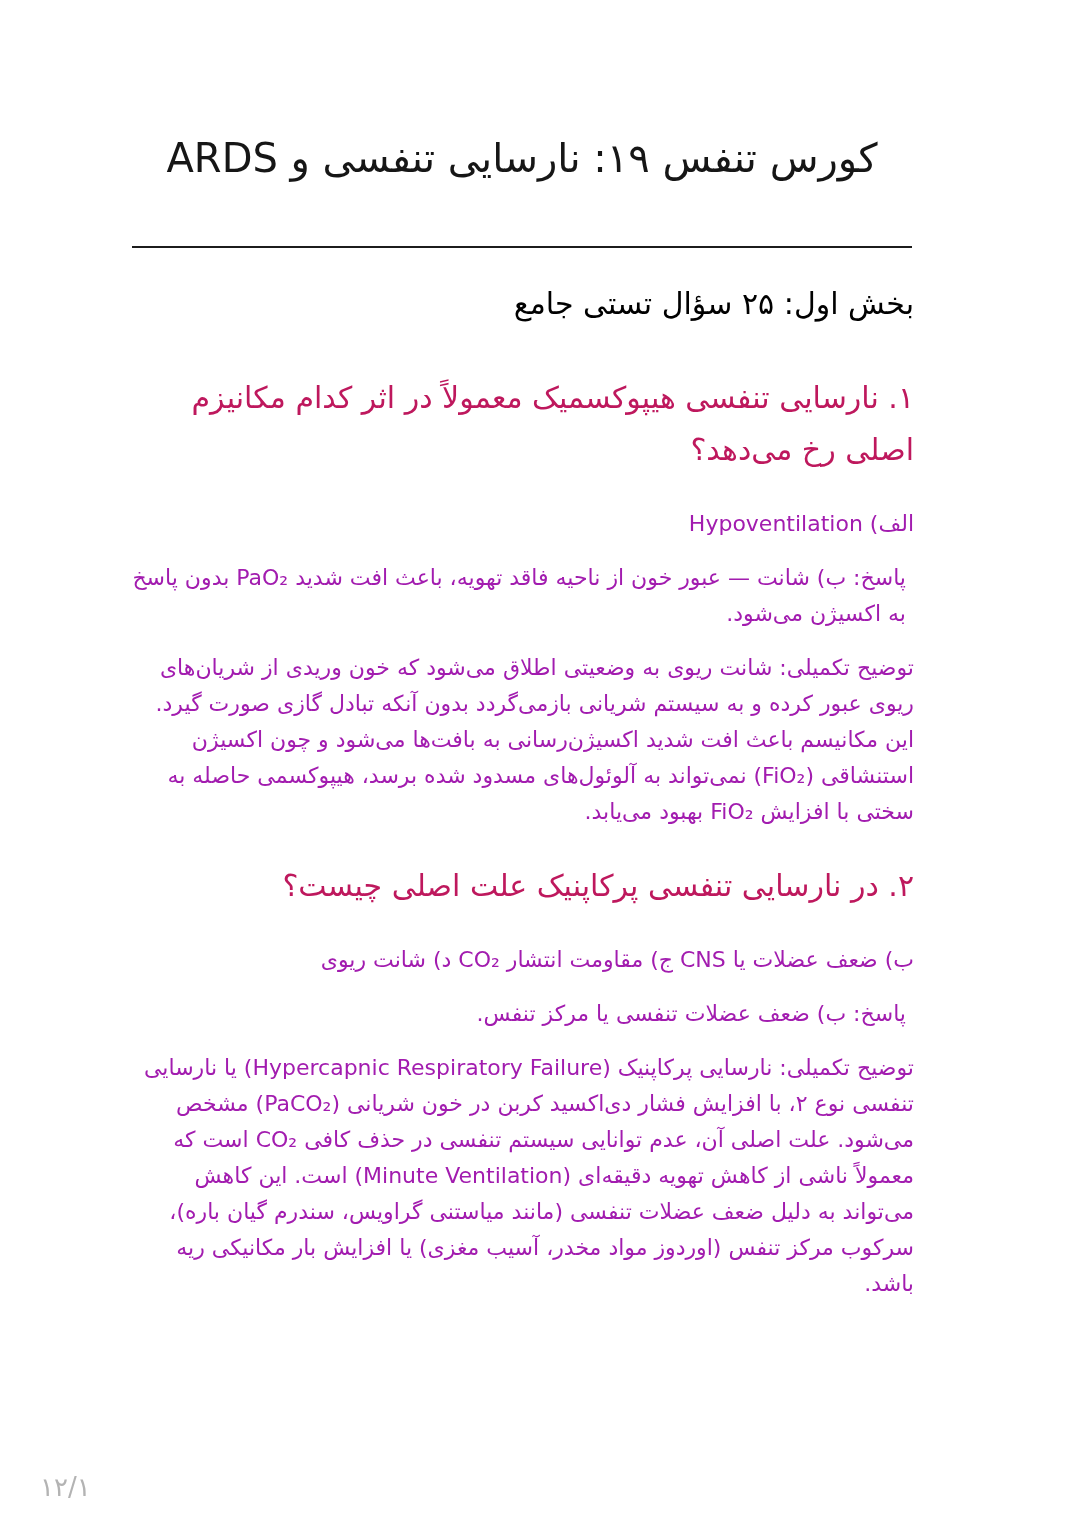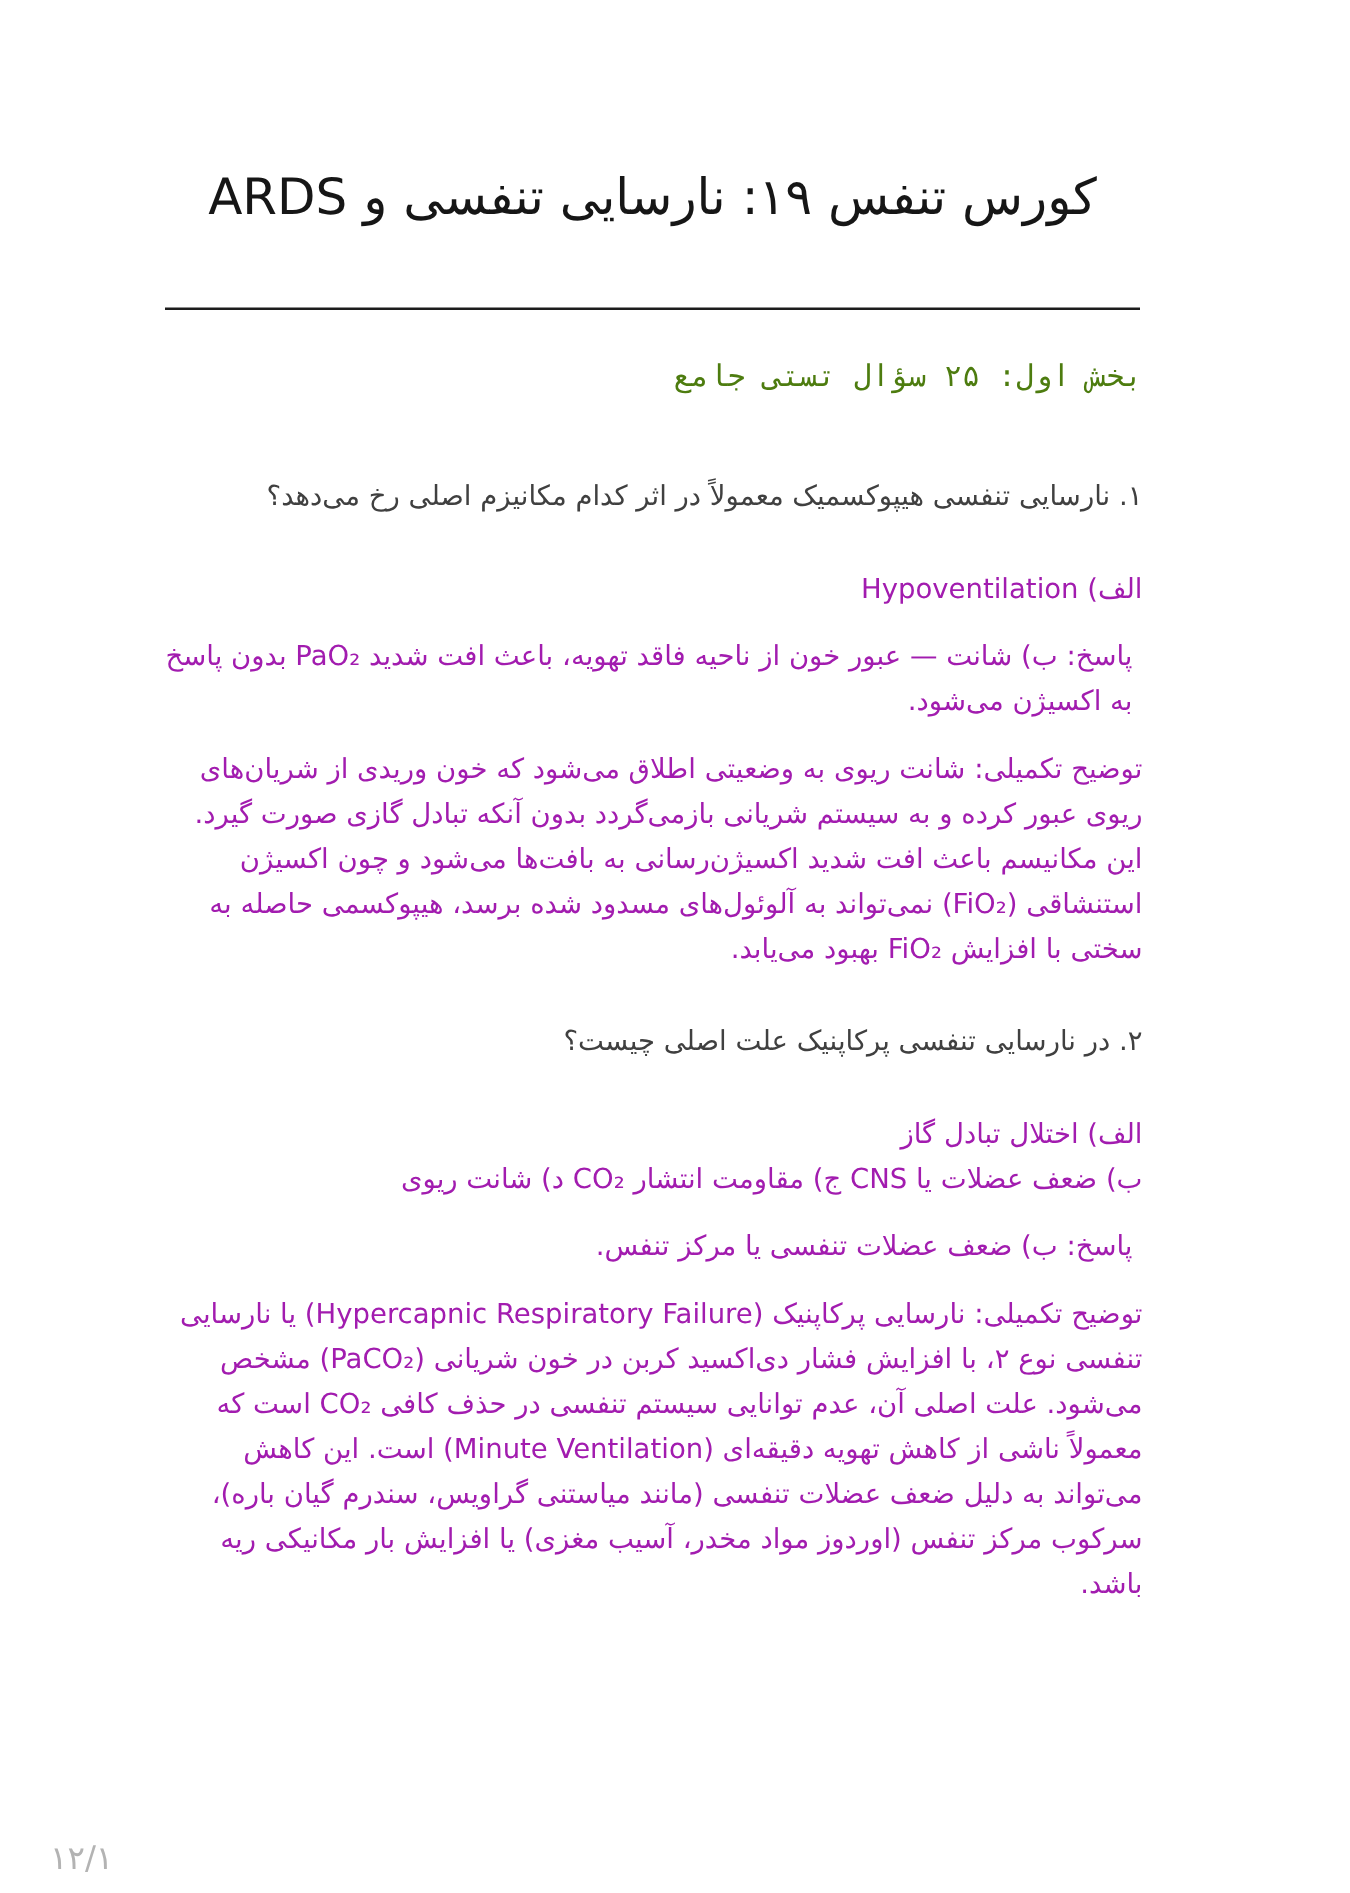--- a/index.html
+++ b/index.html
@@ -32,33 +32,32 @@
     text-align: center;
     color: #161616;
   }
   .rule {
     height: 0;
     border: none;
     border-top: 2px solid #1c1c1c;
     margin: 58px 2px 0 2px;
   }
   .section-heading {
-    font-size: 24px;
+    font-size: 30px;
     font-weight: 400;
     line-height: 44px;
     margin: 34px 0 46px 0;
-    color: #4d7c0f;
-    font-family: Liberation Mono, monospace;
+    color: #000000;
   }
   .q-heading {
-    font-size: 22px;
+    font-size: 30px;
     font-weight: 400;
     line-height: 52px;
     margin: 30px 0 30px 0;
-    color: #404040;
+    color: #be185d;
   }
   .para {
     font-size: 22px;
     font-weight: 400;
     line-height: 36px;
     margin: 18px 0;
     color: #a21caf;
   }
   .option-line { display: block; }
   .answer { padding-right: 8px; }
@@ -90,21 +89,20 @@
       <p class="para">
         <span class="option-line">الف) Hypoventilation</span>
       </p>
       <p class="para answer">پاسخ: ب) شانت — عبور خون از ناحیه فاقد تهویه، باعث افت شدید PaO₂ بدون پاسخ به اکسیژن می‌شود.</p>
       <p class="para">توضیح تکمیلی: شانت ریوی به وضعیتی اطلاق می‌شود که خون وریدی از شریان‌های ریوی عبور کرده و به سیستم شریانی بازمی‌گردد بدون آنکه تبادل گازی صورت گیرد. این مکانیسم باعث افت شدید اکسیژن‌رسانی به بافت‌ها می‌شود و چون اکسیژن استنشاقی (FiO₂) نمی‌تواند به آلوئول‌های مسدود شده برسد، هیپوکسمی حاصله به سختی با افزایش FiO₂ بهبود می‌یابد.</p>
     </section>
 
     <section>
       <h3 class="q-heading">۲. در نارسایی تنفسی پرکاپنیک علت اصلی چیست؟</h3>
       <p class="para">
-        <span class="option-line">الف) اختلال تبادل گاز</span>
         <span class="option-line">ب) ضعف عضلات یا CNS ج) مقاومت انتشار CO₂ د) شانت ریوی</span>
       </p>
       <p class="para answer">پاسخ: ب) ضعف عضلات تنفسی یا مرکز تنفس.</p>
       <p class="para">توضیح تکمیلی: نارسایی پرکاپنیک (Hypercapnic Respiratory Failure) یا نارسایی تنفسی نوع ۲، با افزایش فشار دی‌اکسید کربن در خون شریانی (PaCO₂) مشخص می‌شود. علت اصلی آن، عدم توانایی سیستم تنفسی در حذف کافی CO₂ است که معمولاً ناشی از کاهش تهویه دقیقه‌ای (Minute Ventilation) است. این کاهش می‌تواند به دلیل ضعف عضلات تنفسی (مانند میاستنی گراویس، سندرم گیان باره)، سرکوب مرکز تنفس (اوردوز مواد مخدر، آسیب مغزی) یا افزایش بار مکانیکی ریه باشد.</p>
     </section>
 
   </div>
 
   <div class="page-number">۱۲/۱</div>
 </div>

